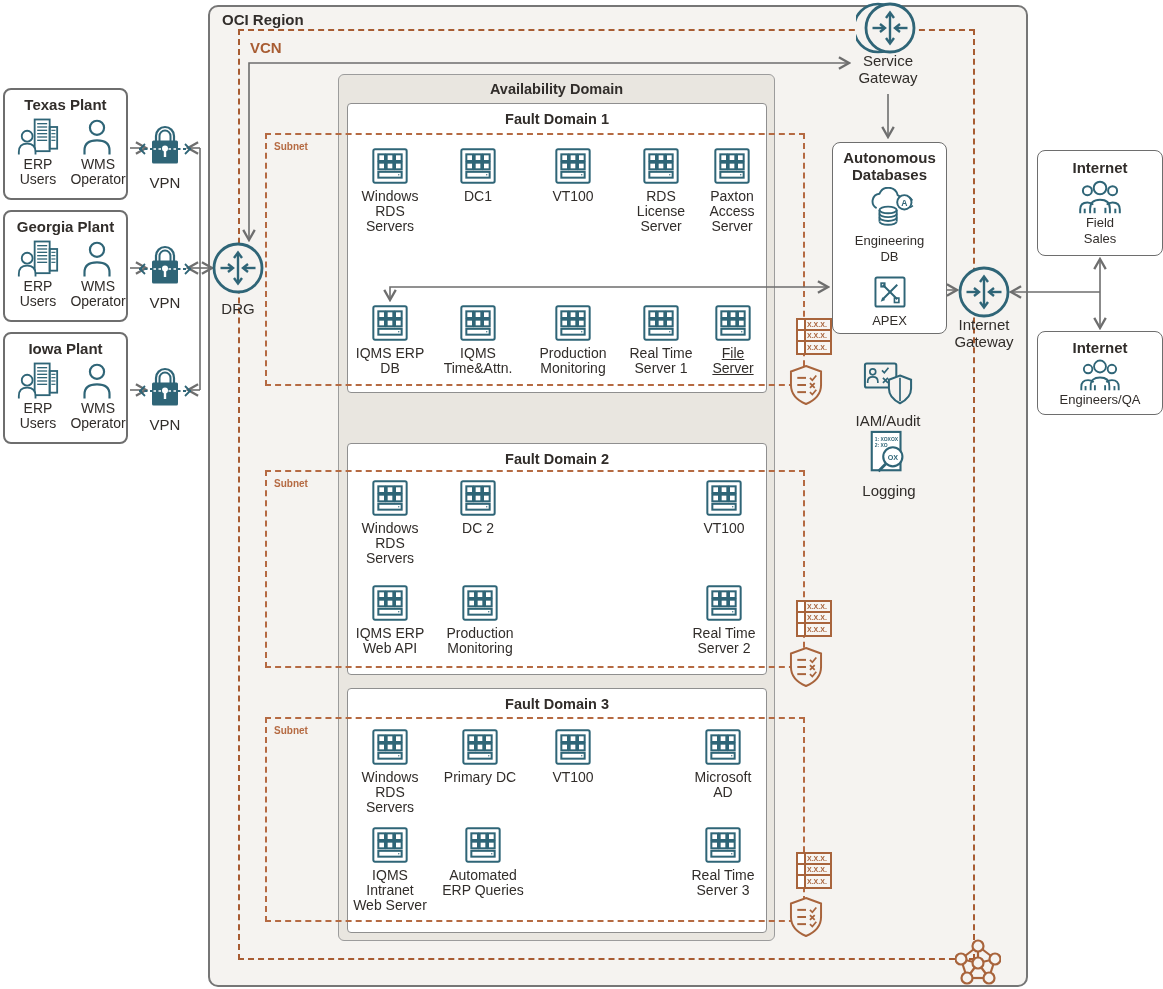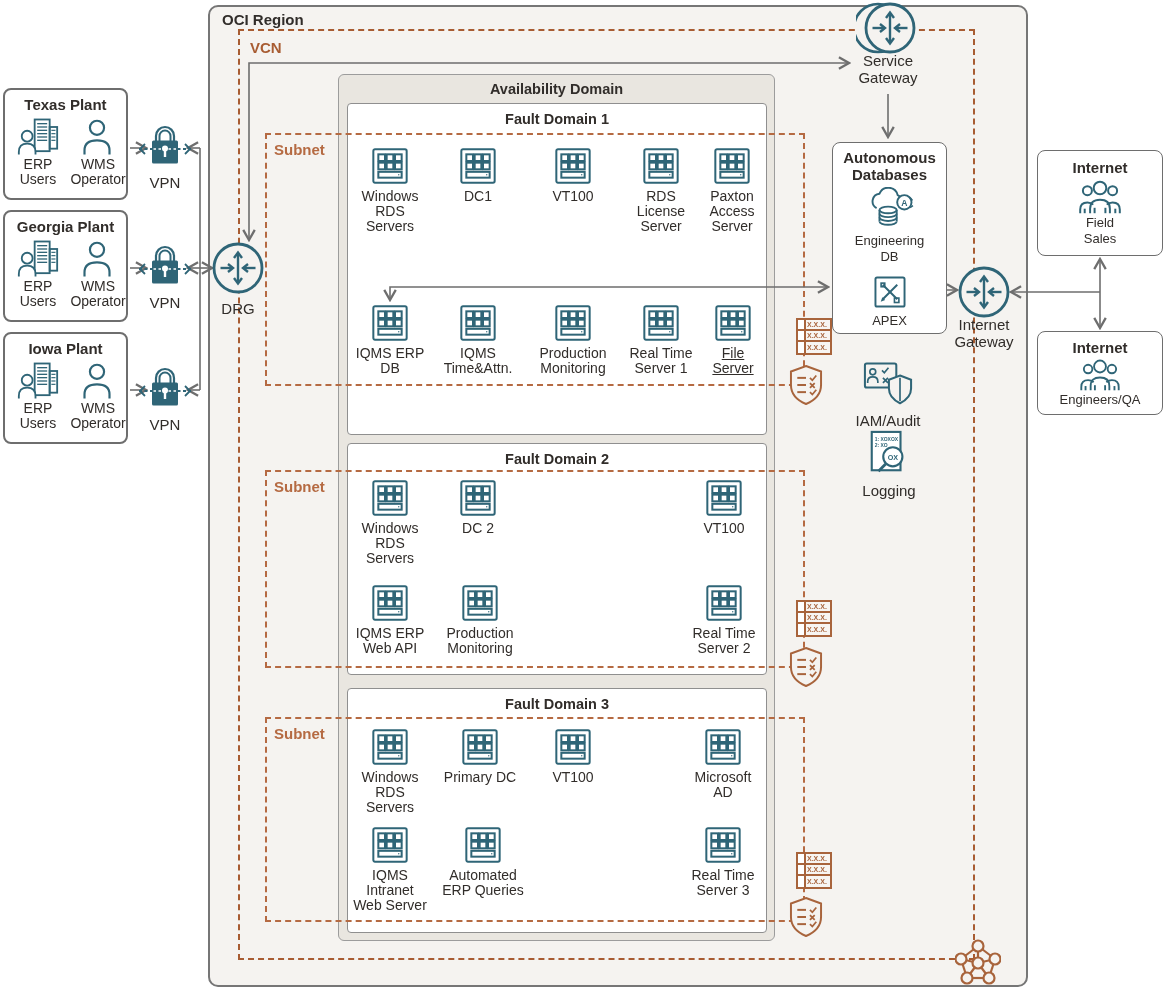--- a/index.html
+++ b/index.html
@@ -12,21 +12,21 @@
             border:2px solid #767676; border-radius:10px; z-index:1; }
   .region-label { left:222px; top:11px; font-weight:bold; font-size:15px; z-index:7; }
   .vcn-rect { left:238px; top:29px; width:737px; height:931px; border:2px dashed #a85c32; z-index:2; }
   .vcn-label { left:250px; top:39px; color:#a85c32; font-weight:bold; font-size:15px; z-index:7; }
   .ad-box { left:338px; top:74px; width:437px; height:867px; background:#e9e6e0;
             border:1px solid #9c9c9c; border-radius:6px; z-index:2; }
   .ad-label { left:338px; top:81px; width:437px; text-align:center; font-weight:600; font-size:14.5px; z-index:3; }
   .fd-box { left:347px; width:420px; background:#fff; border:1px solid #8f8f8f; border-radius:4px; z-index:3; }
   .fd-label { position:absolute; left:0; top:7px; width:100%; text-align:center; font-weight:600; font-size:14.5px; }
   .subnet-rect { left:265px; width:540px; border:2px dashed #b56a42; z-index:4; }
-  .subnet-label { left:274px; color:#b56a42; font-weight:bold; font-size:15px; z-index:4; }
+  .subnet-label { left:274px; color:#b56a42; font-weight:bold; font-size:10px; z-index:4; }
 
   #wires { position:absolute; left:0; top:0; z-index:5; }
 
   
   .node { position:absolute; transform:translateX(-50%); width:110px; text-align:center; z-index:6; }
   .node .ic { width:40px; height:40px; display:block; margin:0 auto; }
   .nlabel { margin-top:3px; font-size:14px; line-height:15px; display:flex; justify-content:center; }
   .nlabel span { display:inline-block; max-width:76px; }
   .w46 span { max-width:46px;text-decoration:underline; } .w90 span { max-width:90px; }
   .teal { color:#2f6577; } .orange { color:#a8643c; }
@@ -163,21 +163,21 @@
     </defs>
   </svg>
 
   <div class="abs region"></div>
   <div class="abs region-label">OCI Region</div>
   <div class="abs vcn-rect"></div>
   <div class="abs vcn-label">VCN</div>
   <div class="abs ad-box"></div>
   <div class="abs ad-label">Availability Domain</div>
 
-  <div class="abs fd-box" style="top:103px;height:332px">
+  <div class="abs fd-box" style="top:103px;height:290px">
     <div class="fd-label">Fault Domain 1</div>
   </div>
   <div class="abs fd-box" style="top:443px;height:232px">
     <div class="fd-label">Fault Domain 2</div>
   </div>
   <div class="abs fd-box" style="top:688px;height:245px">
     <div class="fd-label">Fault Domain 3</div>
   </div>
 
   <div class="abs subnet-rect" style="top:133px;height:253px"></div>

